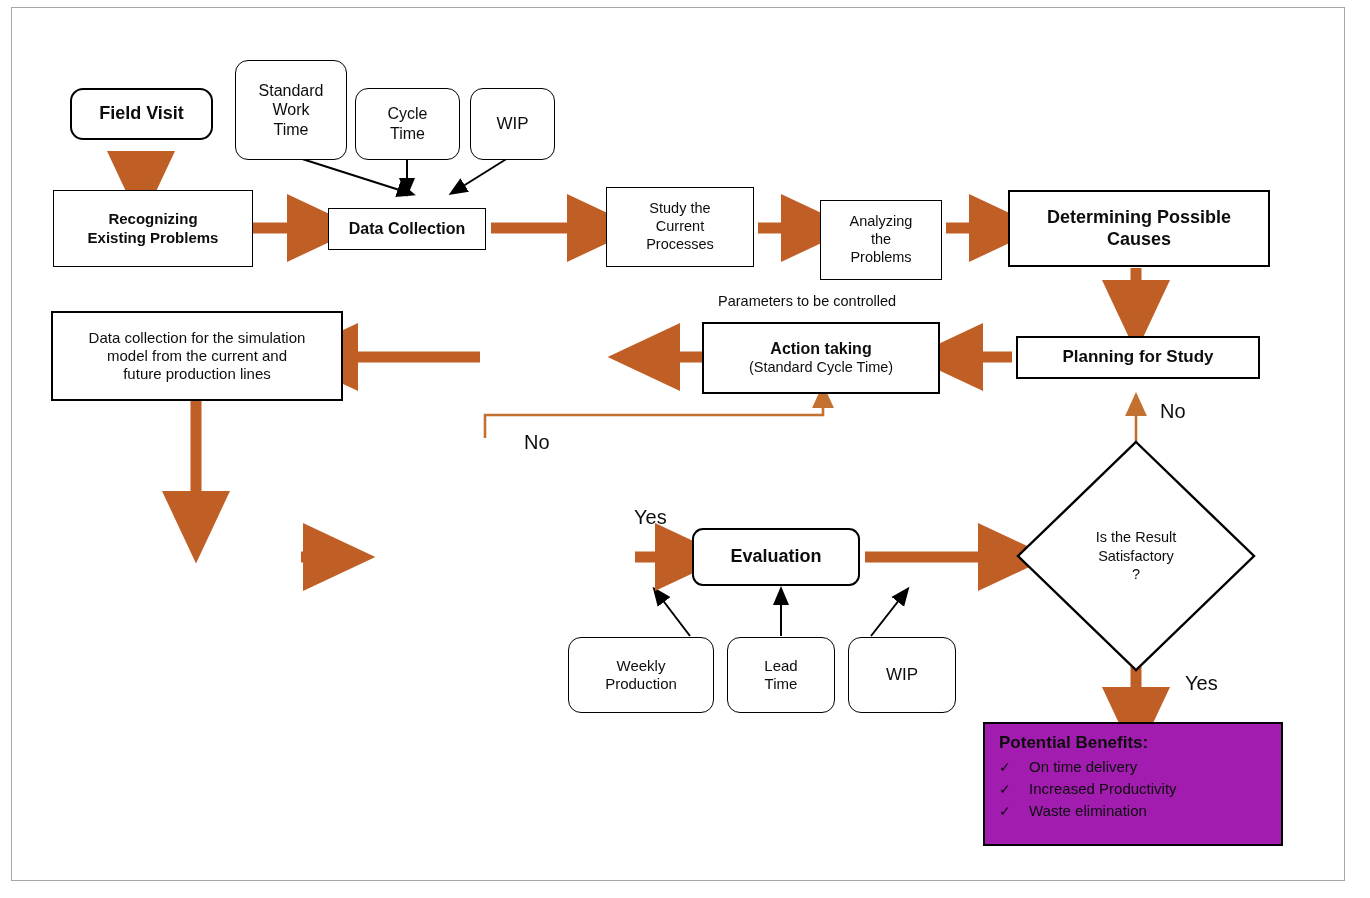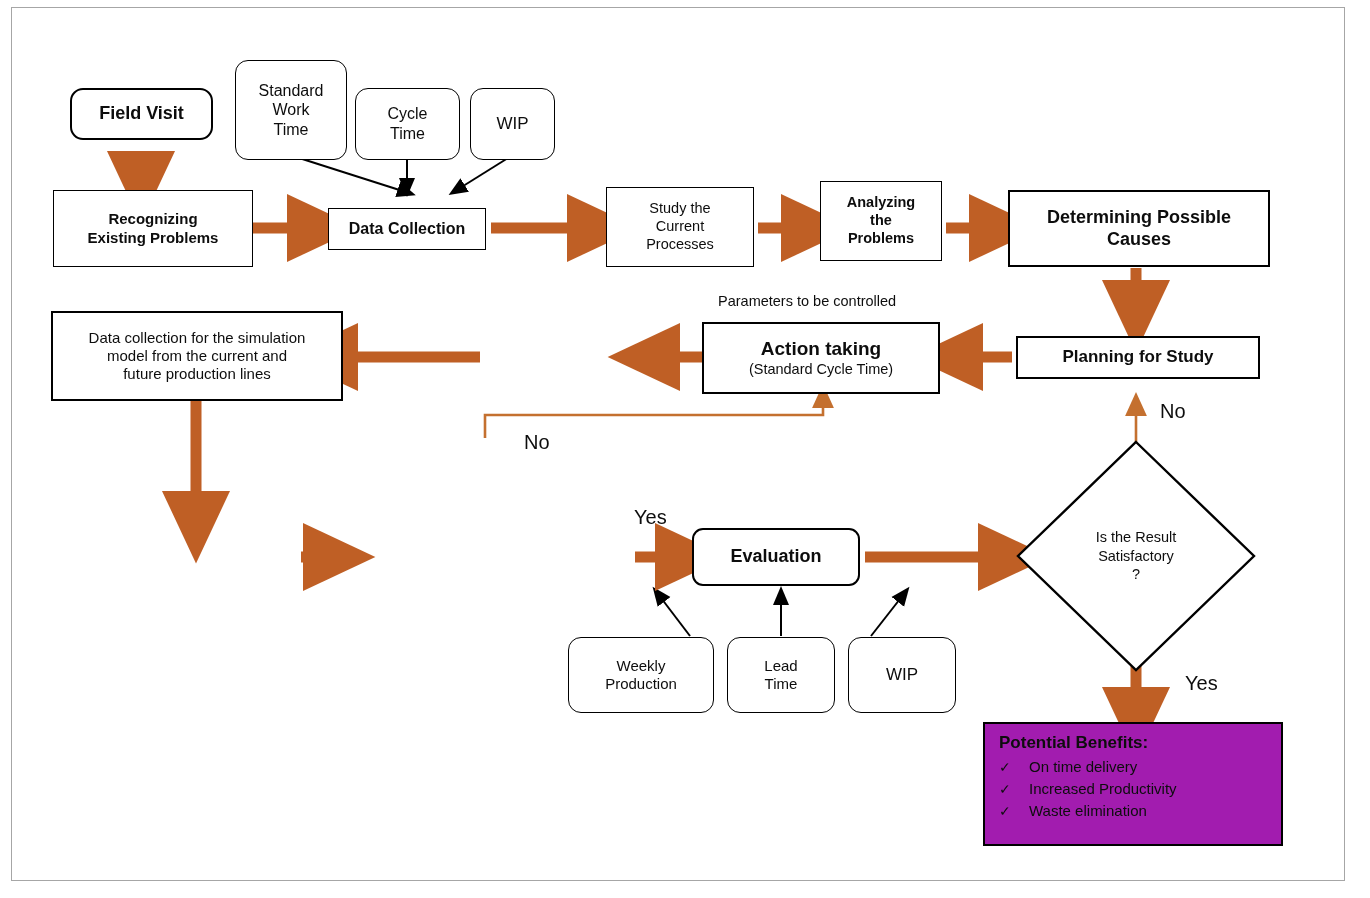--- a/index.html
+++ b/index.html
@@ -191,41 +191,41 @@
   <div class="node rect bold" style="left:328px; top:208px; width:158px; height:42px; font-size:16px;">
     <span>Data Collection</span>
   </div>
 
   <div class="node rect ml" style="left:606px; top:187px; width:148px; height:80px; font-size:14.5px;">
     <span>Study the
 Current
 Processes</span>
   </div>
 
-  <div class="node rect ml" style="left:820px; top:181px; width:122px; height:80px; font-size:14.5px;font-weight:bold;">
+  <div class="node rect ml" style="left:820px; top:200px; width:122px; height:80px; font-size:14.5px;">
     <span>Analyzing
 the
 Problems</span>
   </div>
 
   <div class="node rect-thick bold ml" style="left:1008px; top:190px; width:262px; height:77px; font-size:18px;">
     <span>Determining Possible
 Causes</span>
   </div>
 
   <div class="node rect-thick bold" style="left:1016px; top:336px; width:244px; height:43px; font-size:17px;">
     <span>Planning for Study</span>
   </div>
 
   <div class="lbl" style="left:718px; top:293px; font-size:14.5px;">
     <span>Parameters to be controlled</span>
   </div>
 
   <div class="node rect-thick" style="left:702px; top:322px; width:238px; height:72px; flex-direction:column; gap:1px;">
-    <span class="bold" style="font-size:19px;">Action taking</span>
+    <span class="bold" style="font-size:16px;">Action taking</span>
     <span style="font-size:14.5px;">(Standard Cycle Time)</span>
   </div>
 
 
   <div class="node rect-thick ml" style="left:51px; top:311px; width:292px; height:90px; font-size:15px;">
     <span>Data collection for the simulation
 model from the current and
 future production lines</span>
   </div>
 

